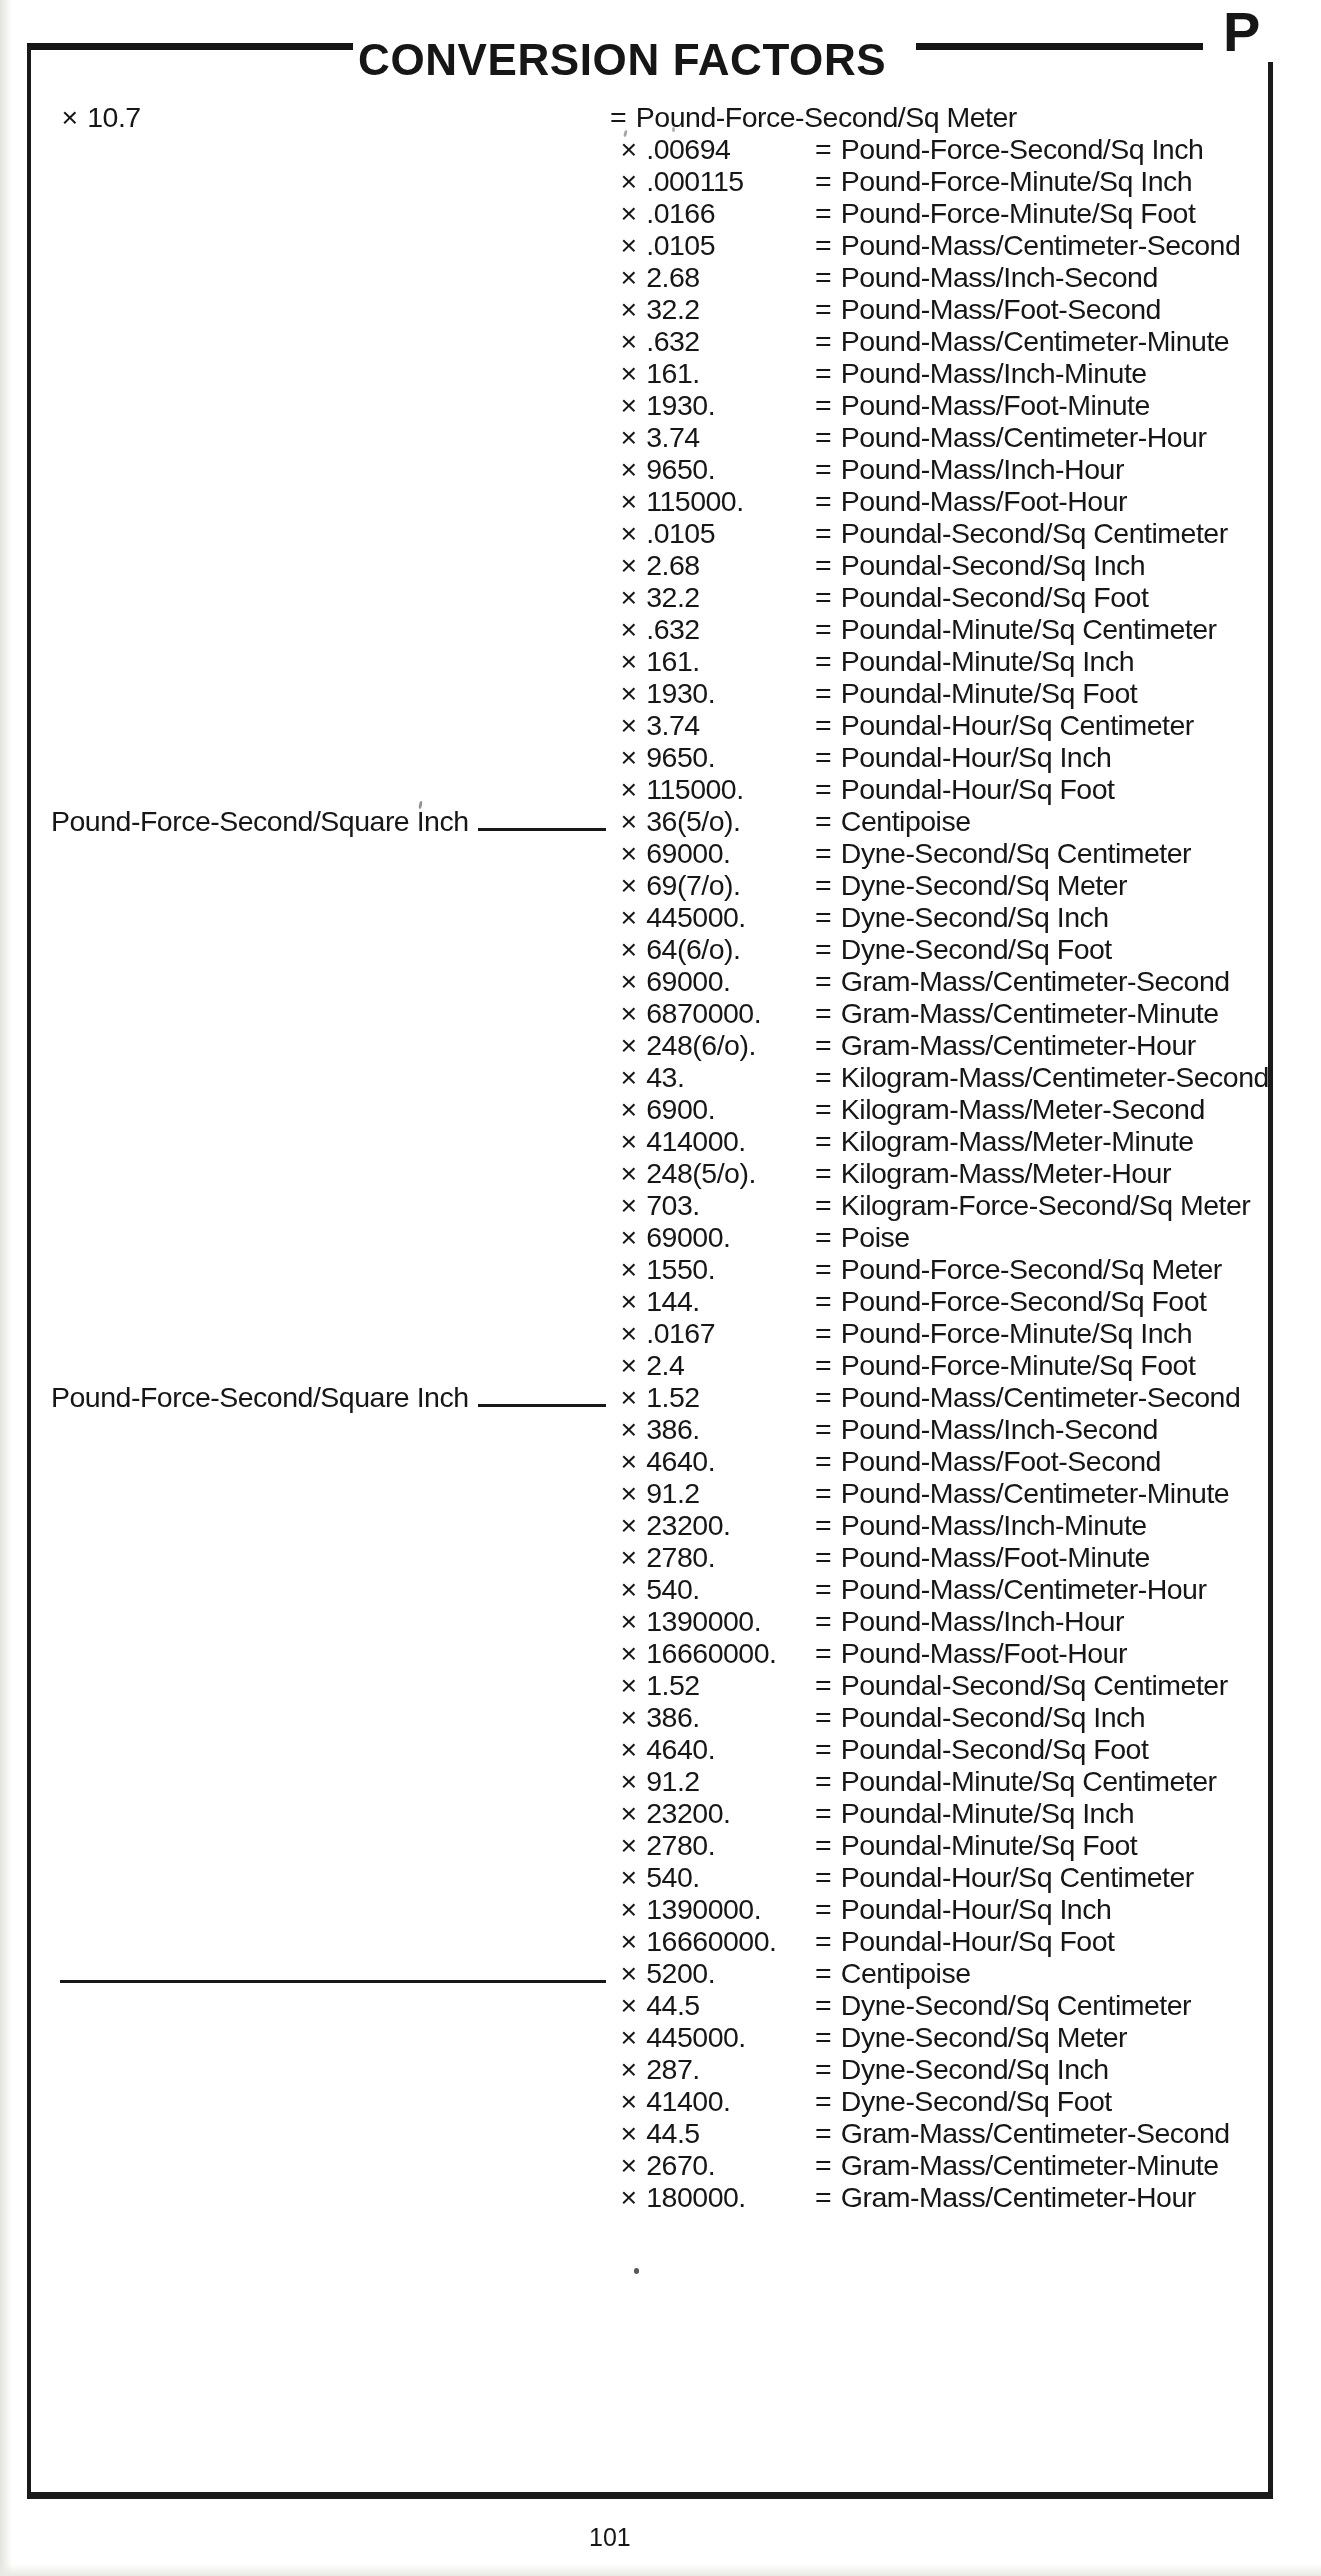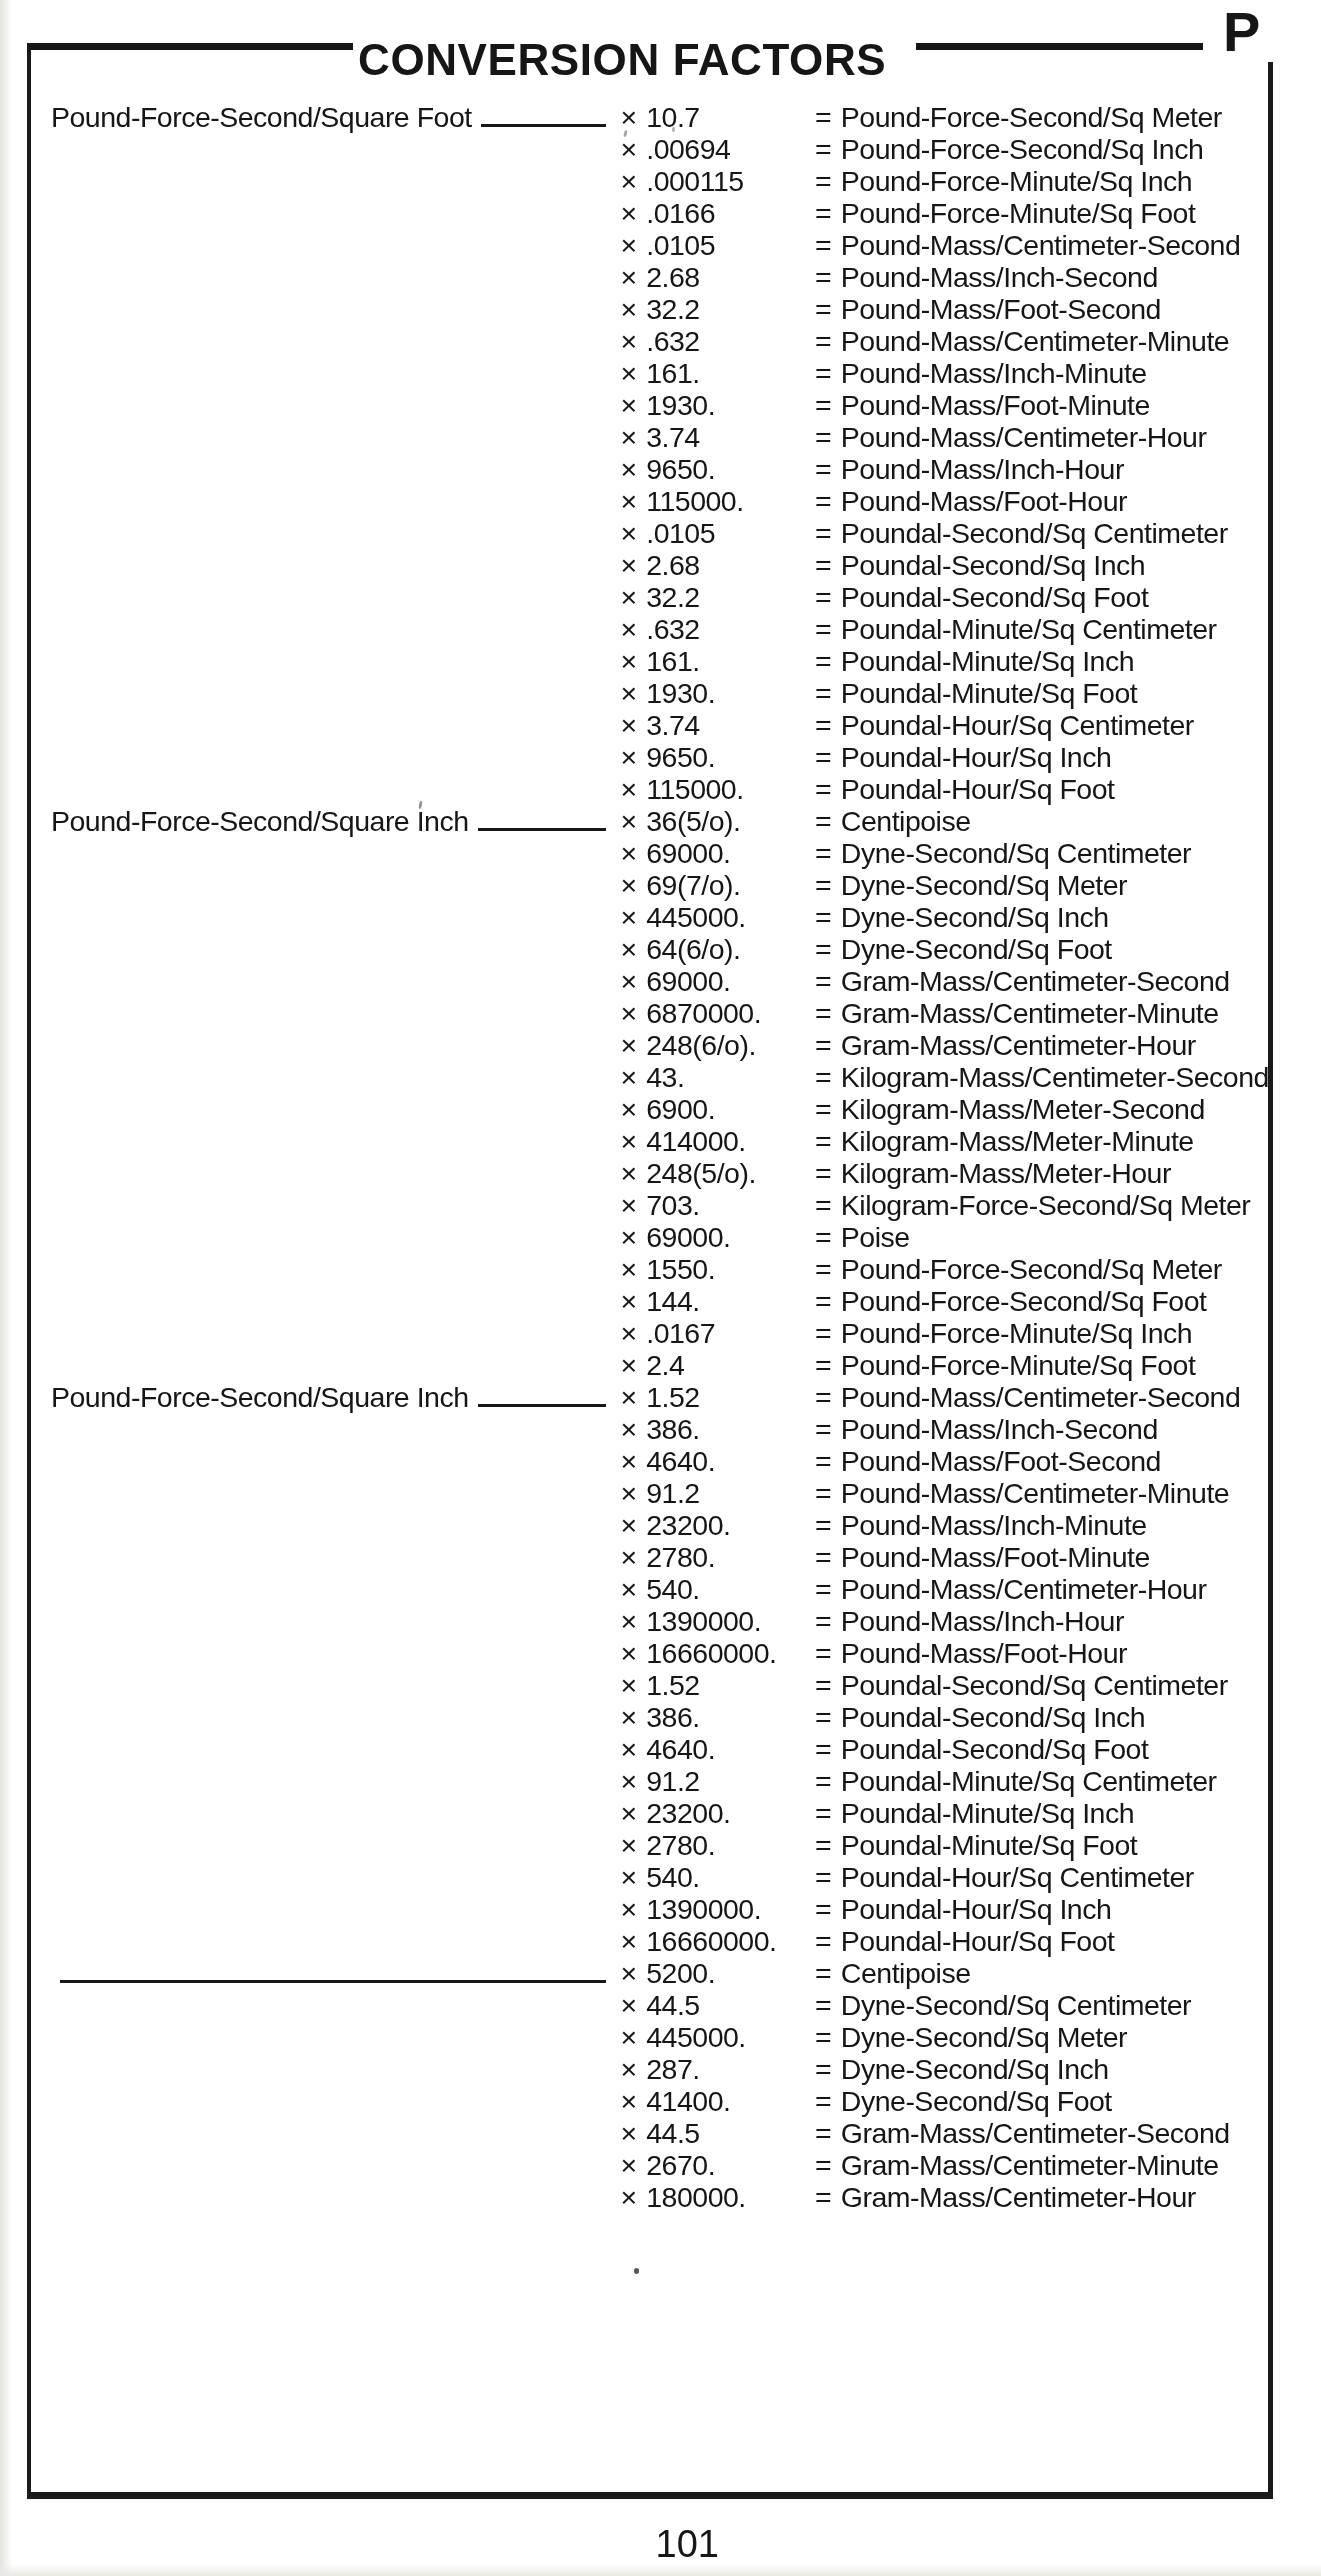--- a/index.html
+++ b/index.html
@@ -35,22 +35,22 @@
   .cell{white-space:nowrap;}
   .cell-label{display:flex;}
   .label-text{white-space:nowrap;}
   .leader{flex:1;position:relative;margin:0 3.9px 0 9px;}
   .leader::after{content:"";position:absolute;left:0;right:0;bottom:5.8px;
     border-bottom:3.2px solid #181818;}
   .cell-factor{display:flex;gap:9.7px;padding-left:10.4px;}
   .cell-result{display:flex;gap:9.7px;}
 
   
-  .page-number{position:absolute;left:589px;top:2523px;width:130px;text-align:right;
-    font-size:38px;letter-spacing:0;}
+  .page-number{position:absolute;left:589px;top:2523px;width:130px;text-align:left;
+    font-size:25px;letter-spacing:0;}
 
   
   .speck{position:absolute;background:#3a3a3a;border-radius:50%;}
   .speck-a{left:634px;top:2268px;width:5.2px;height:5.8px;opacity:.85;}
   .speck-b{left:624px;top:130px;width:3.2px;height:6.5px;opacity:.45;transform:rotate(14deg);}
   .speck-c{left:672px;top:127px;width:2.6px;height:5.2px;opacity:.4;}
   .speck-d{left:419px;top:801px;width:3.2px;height:7.8px;opacity:.55;transform:rotate(10deg);}
 </style>
 </head>
 <body>
@@ -62,24 +62,20 @@
 <h1 class="page-title">CONVERSION FACTORS</h1>
 <div class="title-rule rule-right"></div>
 <div class="section-letter">P</div>
 
 <div class="bd bd-left"></div>
 <div class="bd bd-bottom"></div>
 <div class="bd bd-right"></div>
 
 <div class="rows">
   <div class="row">
-    <div class="cell cell-label">
-      <span class="label-text">Pound-Force-Second/Square Foot</span>
-      <span class="leader"></span>
-    </div>
     <div class="cell cell-factor">
       <span>×</span>
       <span>10.7</span>
     </div>
     <div class="cell cell-result">
       <span>=</span>
       <span>Pound-Force-Second/Sq Meter</span>
     </div>
   </div>
 

